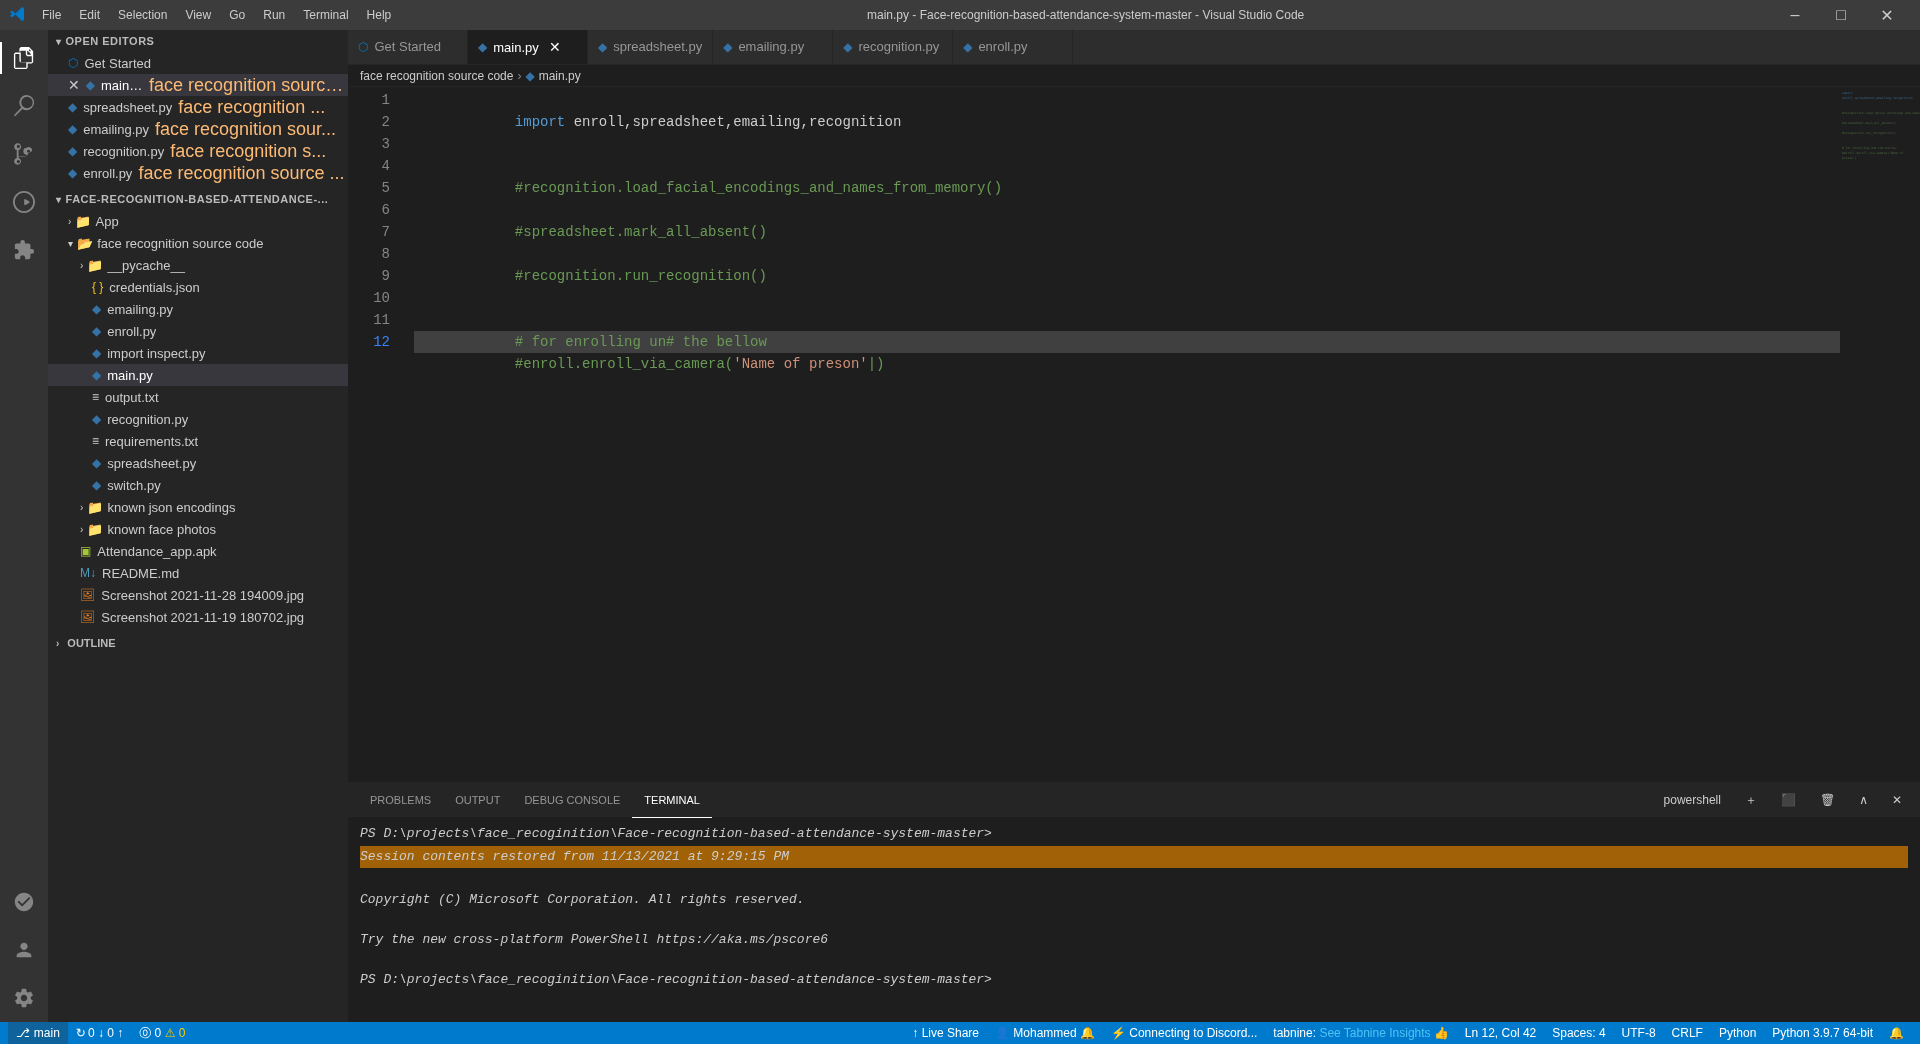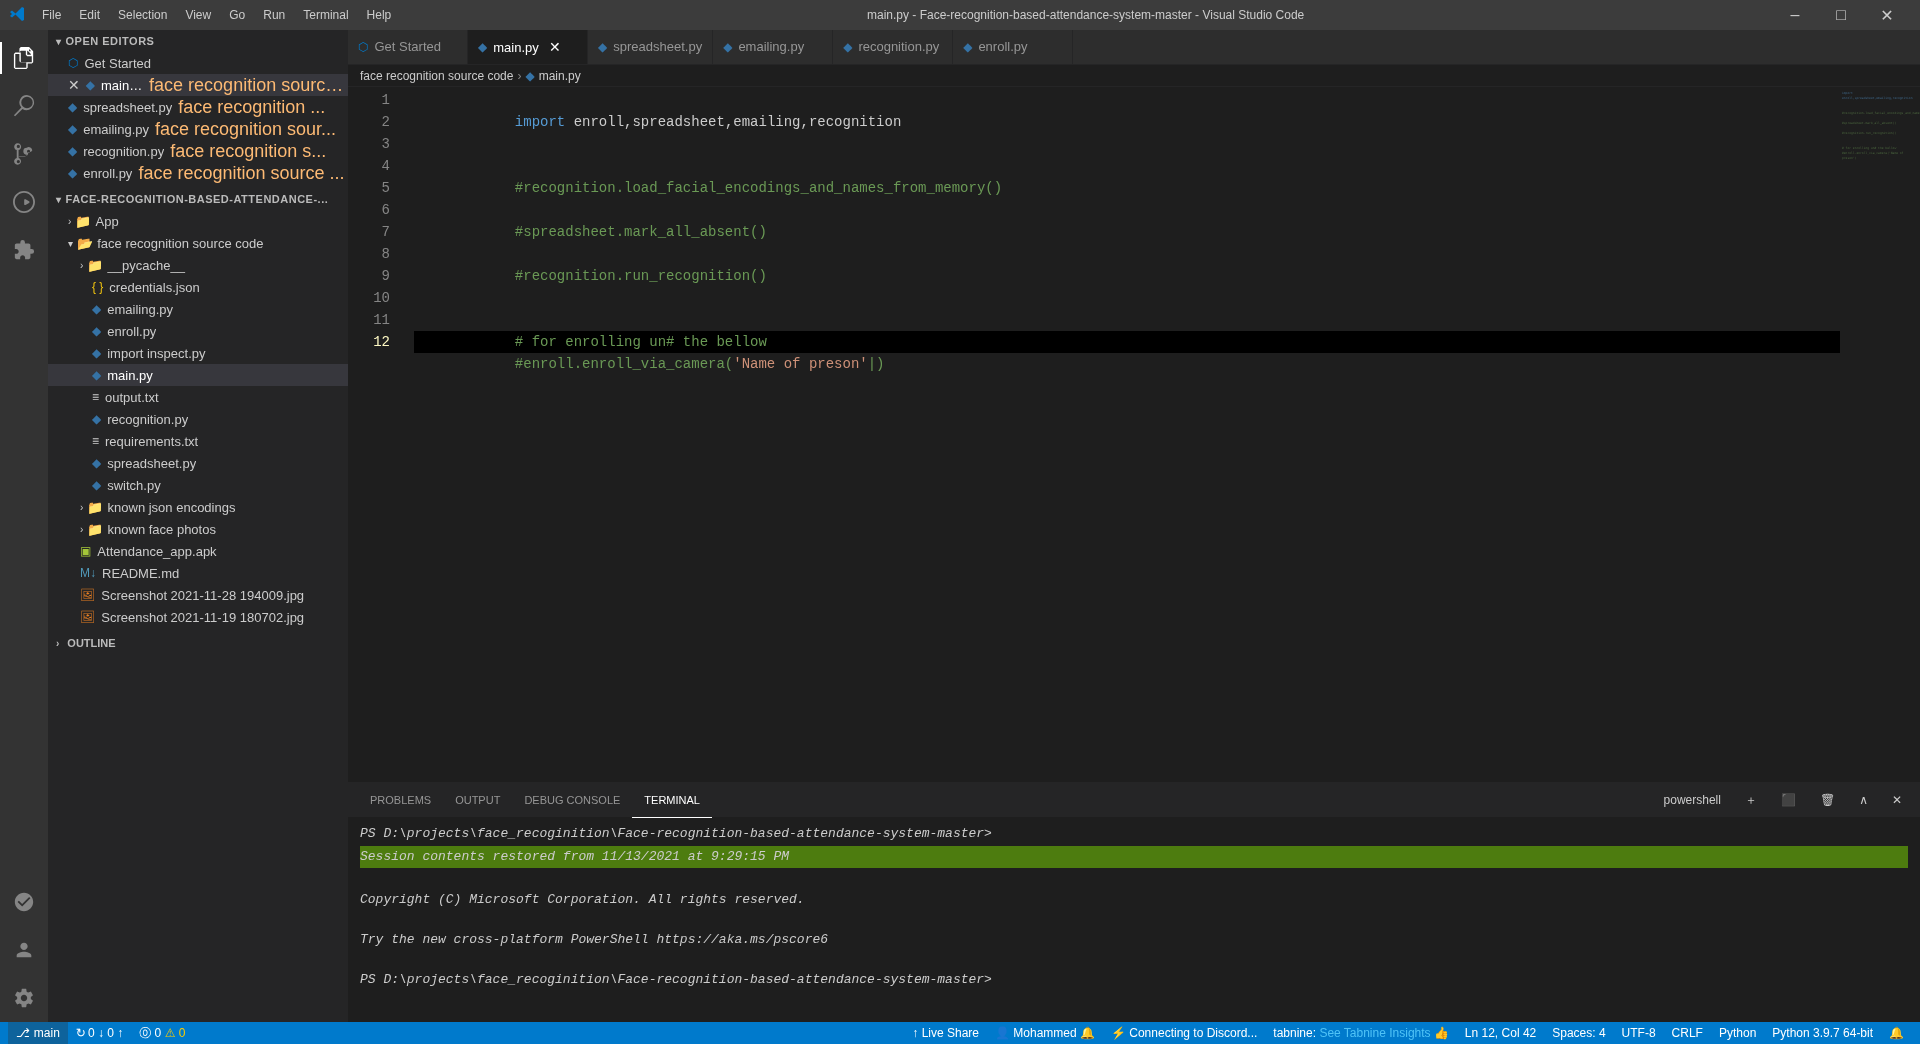--- a/index.html
+++ b/index.html
@@ -60,21 +60,21 @@
     .tab .tab-close { width: 16px; height: 16px; display: flex; align-items: center; justify-content: center; border-radius: 3px; font-size: 14px; margin-left: 2px; }
 
     
     .breadcrumb { height: 22px; background: #1e1e1e; display: flex; align-items: center; padding: 0 12px; font-size: 12px; color: #cccccc; flex-shrink: 0; border-bottom: 1px solid #252526; gap: 4px; }
 
     
     .editor-container { flex: 1; display: flex; overflow: hidden; position: relative; }
     .line-numbers { width: 50px; background: #1e1e1e; color: #858585; font-family: 'Consolas', 'Courier New', monospace; font-size: 14px; line-height: 22px; text-align: right; padding: 0 8px 0 0; flex-shrink: 0; padding-top: 2px; user-select: none; }
     .code-area { flex: 1; background: #1e1e1e; font-family: 'Consolas', 'Courier New', monospace; font-size: 14px; line-height: 22px; padding: 2px 0 0 16px; overflow: auto; }
     .code-line { height: 22px; white-space: pre; }
-    .code-line.highlighted { background: #000000; }
+    .code-line.highlighted { background: #404040; }
 
     
     .kw { color: #569cd6; }
     .comment { color: #6a9955; }
     .punct { color: #cccccc; }
 
     
     .minimap { width: 80px; background: #1e1e1e; flex-shrink: 0; }
 
     
@@ -359,21 +359,21 @@
           <div>2</div>
           <div>3</div>
           <div>4</div>
           <div>5</div>
           <div>6</div>
           <div>7</div>
           <div>8</div>
           <div>9</div>
           <div>10</div>
           <div>11</div>
-          <div style="color:#fef9c3">12</div>
+          <div style="color:#3b82f6">12</div>
         </div>
 
         <div class="code-area">
           <div class="code-line">
             <span class="kw">import</span><span class="punct"> enroll,spreadsheet,emailing,recognition</span>
           </div>
           <div class="code-line"></div>
           <div class="code-line"></div>
           <div class="code-line">
             <span class="comment">#recognition.load_facial_encodings_and_names_from_memory()</span>
@@ -428,21 +428,21 @@
             </div>
             <div class="panel-action-btn">＋</div>
             <div class="panel-action-btn">⬛</div>
             <div class="panel-action-btn">🗑</div>
             <div class="panel-action-btn">∧</div>
             <div class="panel-action-btn">✕</div>
           </div>
         </div>
         <div class="panel-content">
           <div class="terminal-prompt">PS D:\projects\face_recoginition\Face-recognition-based-attendance-system-master&gt;</div>
-          <div style="display:block;background:#4d7c0f;padding:1px 0;margin:2px 0">
+          <div style="display:block;background:#a16207;padding:1px 0;margin:2px 0">
             <span style="color:#cccccc">Session contents restored from 11/13/2021 at 9:29:15 PM</span>
           </div>
           <div>&nbsp;</div>
           <div class="terminal-prompt">Copyright (C) Microsoft Corporation. All rights reserved.</div>
           <div>&nbsp;</div>
           <div class="terminal-prompt">Try the new cross-platform PowerShell https://aka.ms/pscore6</div>
           <div>&nbsp;</div>
           <div class="terminal-prompt">PS D:\projects\face_recoginition\Face-recognition-based-attendance-system-master&gt;</div>
         </div>
       </div>

